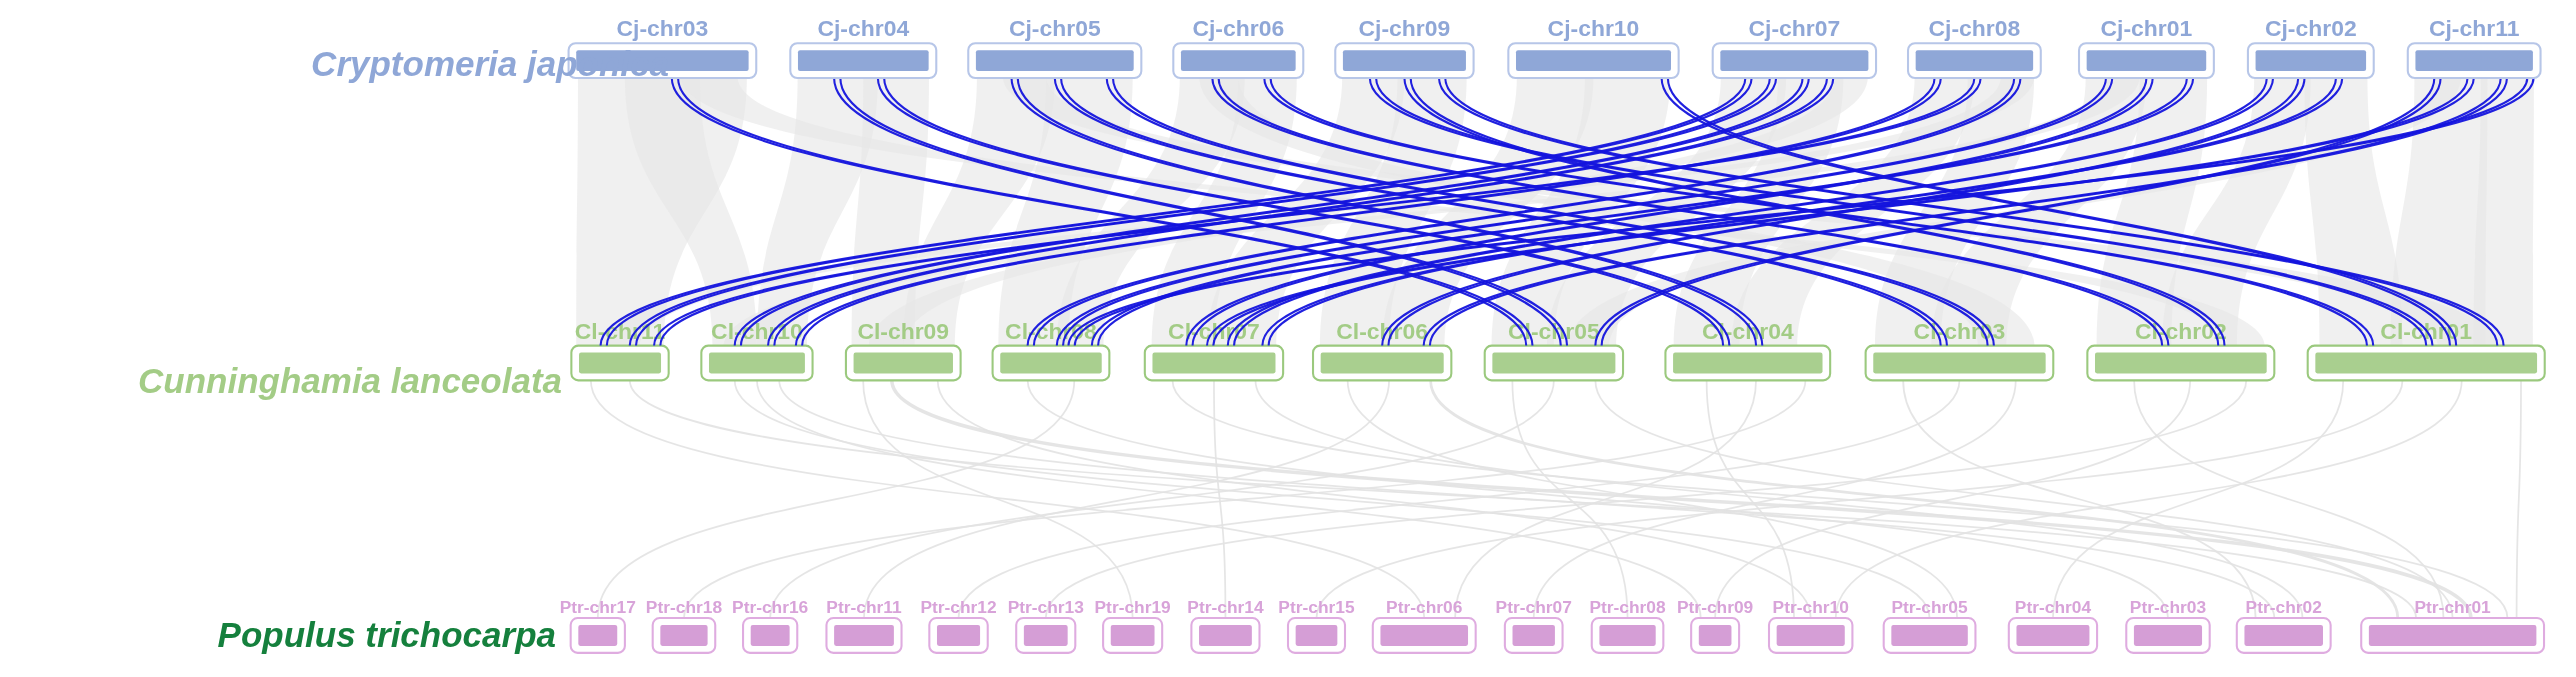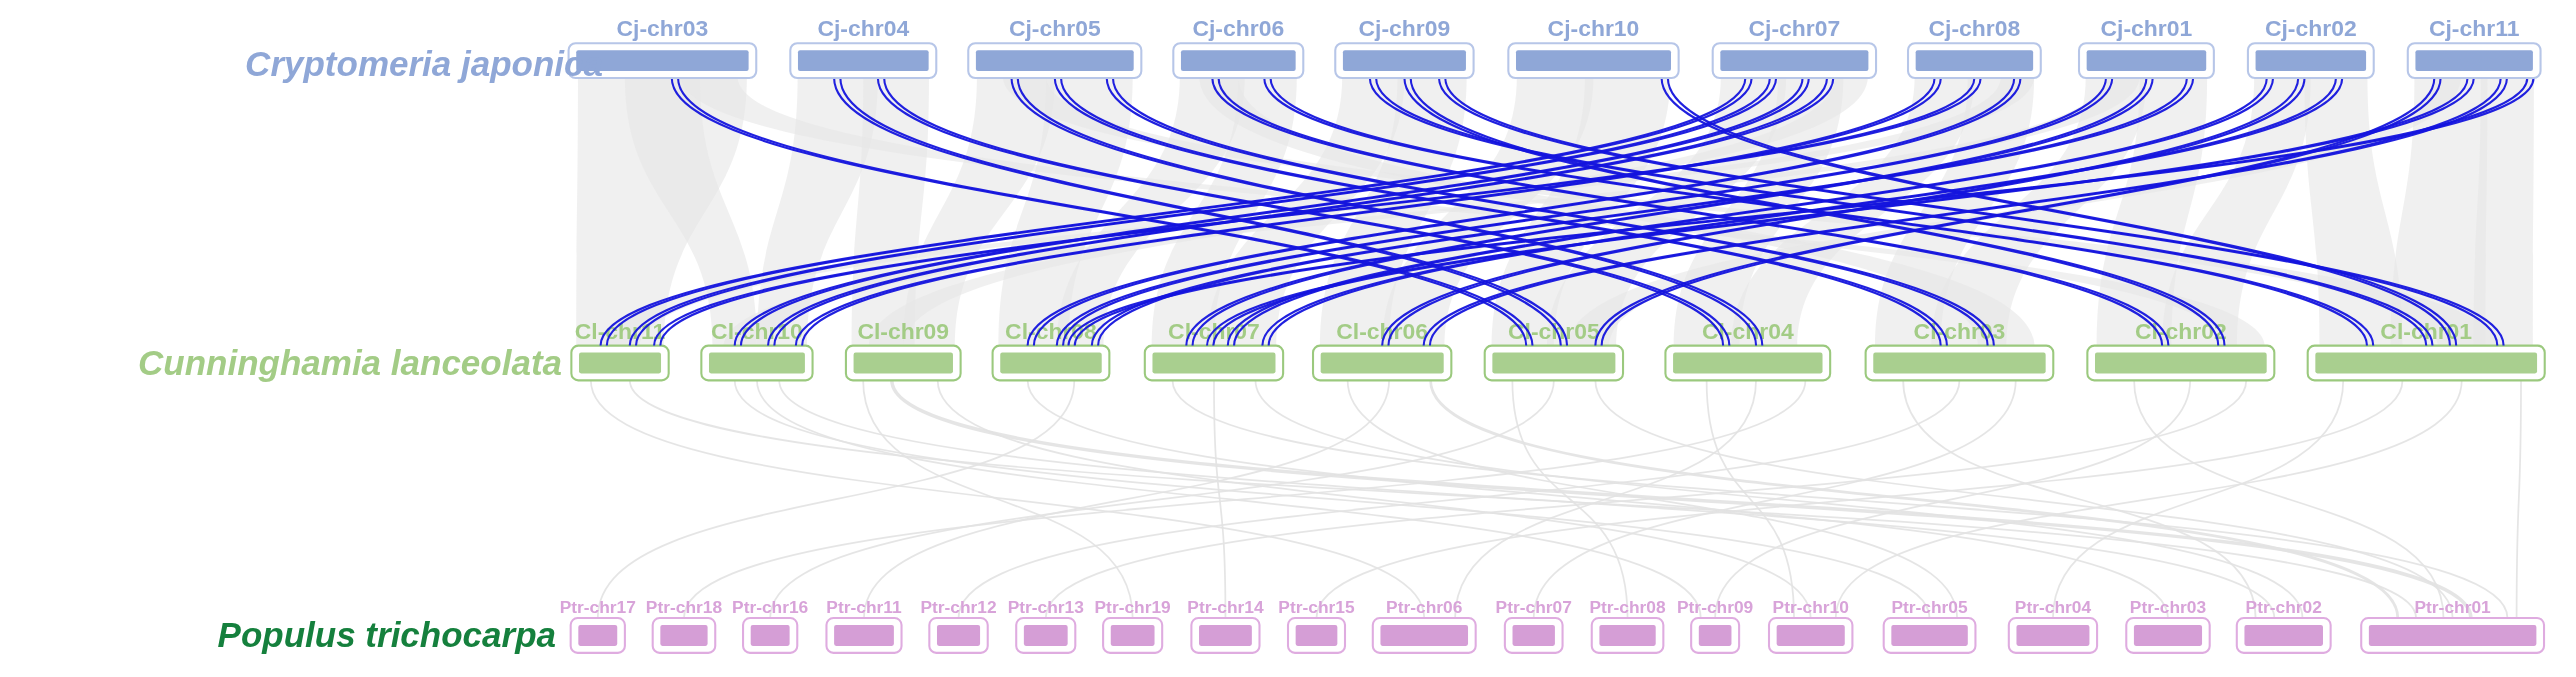--- a/index.html
+++ b/index.html
@@ -2,22 +2,22 @@
 <html style="font-size:11px"><head>
 <meta charset="utf-8">
 <style>
   html,body{margin:0;padding:0;background:#ffffff;}
   body{width:2576px;height:678px;position:relative;overflow:hidden;
        font-family:"Liberation Sans",sans-serif;}
   #plot{position:absolute;left:0;top:0;}
   .species{position:absolute;font-style:italic;font-weight:bold;
            font-size:35px;line-height:1;white-space:nowrap;text-align:right;
            font-family:"Liberation Sans",sans-serif;}
-  #sp-cj{right:1973px;top:46px;}
-  #sp-cl{right:2014px;top:345px;}
+  #sp-cj{right:1907px;top:46px;}
+  #sp-cl{right:2014px;top:363px;}
   #sp-ptr{right:2020px;top:617px;}
   svg text{font-family:"Liberation Sans",sans-serif;font-weight:bold;}
 </style>
 </head>
 <body>
 
 <svg id="plot" viewBox="0 0 3706 975" width="2576" height="678">
     <path d="M 831.5,110 C 831.5,304.5 829,304.5 829,499 L 955,499 C 955,304.5 1074.5,304.5 1074.5,110 Z" fill="#e6e6e6" fill-opacity="0.6"></path>
     <path d="M 899,110 C 899,304.5 1025,304.5 1025,499 L 1089,499 C 1089,304.5 1007,304.5 1007,110 Z" fill="#e6e6e6" fill-opacity="0.6"></path>
     <path d="M 1147.5,110 C 1147.5,304.5 1089,304.5 1089,499 L 1161,499 C 1161,304.5 1263,304.5 1263,110 Z" fill="#e6e6e6" fill-opacity="0.6"></path>

